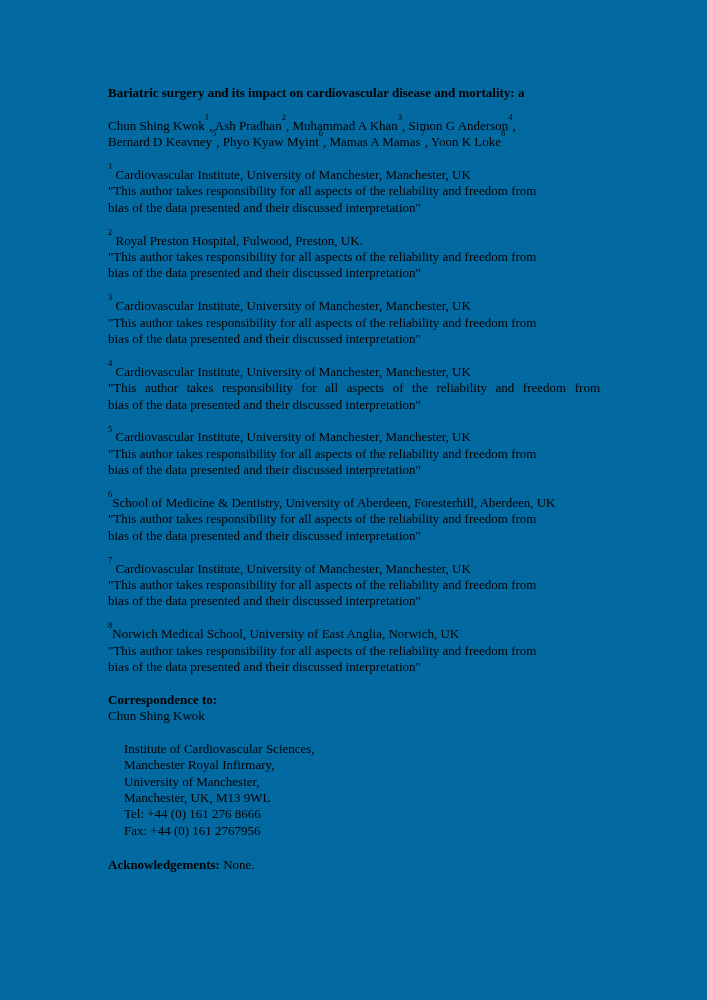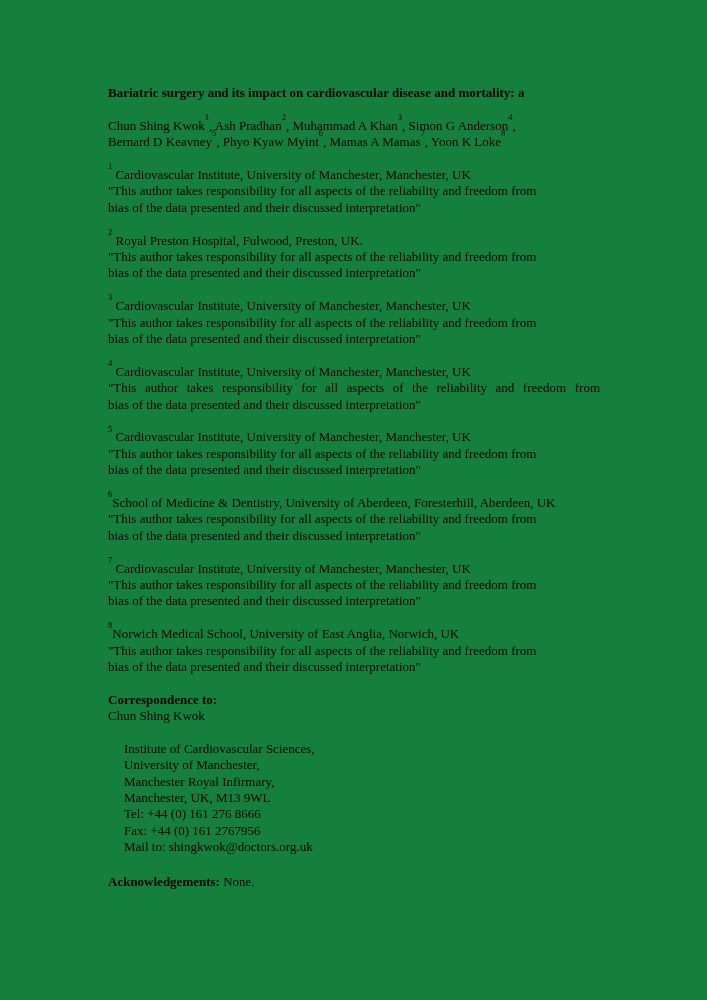--- a/index.html
+++ b/index.html
@@ -12,21 +12,21 @@
     height: 1000px;
     font-family: "Liberation Serif", "DejaVu Serif", serif;
     color: #000000;
     overflow: hidden;
   }
   .page {
     box-sizing: border-box;
     width: 707px;
     height: 1000px;
     padding: 85px 107px 0 108px;
-    background: #15803d;
+    background: #0369a1;
     font-size: 13px;
     line-height: 16.4px;
   }
   .line { white-space: pre; }
   .line.justify {
     white-space: normal;
     text-align: justify;
     text-align-last: justify;
   }
   .bold { font-weight: bold; margin-top: 24px; }
@@ -103,23 +103,22 @@
         <div class="line">bias of the data presented and their discussed interpretation"</div>
       </div>
     </div>
 
   <div class="corr-heading bold line">Correspondence to:</div>
 
   <div class="corr-name line">Chun Shing Kwok</div>
 
   <div class="address" id="address">
       <div class="line">Institute of Cardiovascular Sciences,</div>
+      <div class="line">Manchester Royal Infirmary,</div>
       <div class="line">University of Manchester,</div>
-      <div class="line">Manchester Royal Infirmary,</div>
       <div class="line">Manchester, UK, M13 9WL</div>
       <div class="line">Tel: +44 (0) 161 276 8666</div>
       <div class="line">Fax: +44 (0) 161 2767956</div>
-      <div class="line">Mail to: shingkwok@doctors.org.uk</div>
     </div>
 
   <div class="ack"><span class="bold">Acknowledgements:</span><span> None.</span></div>
 
 </div>
 
 </body></html>

